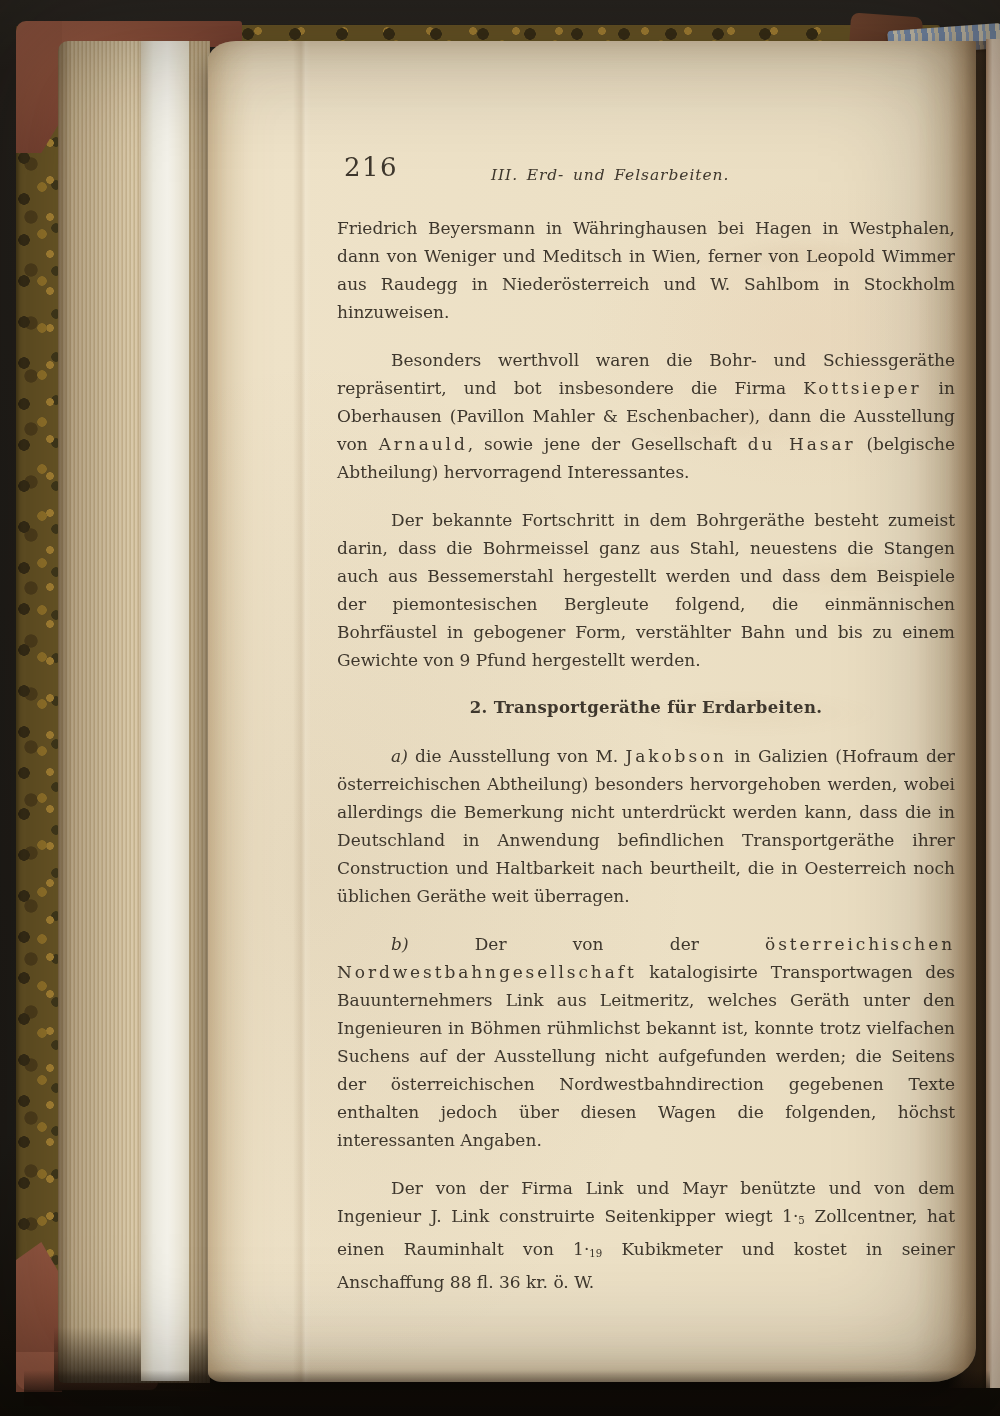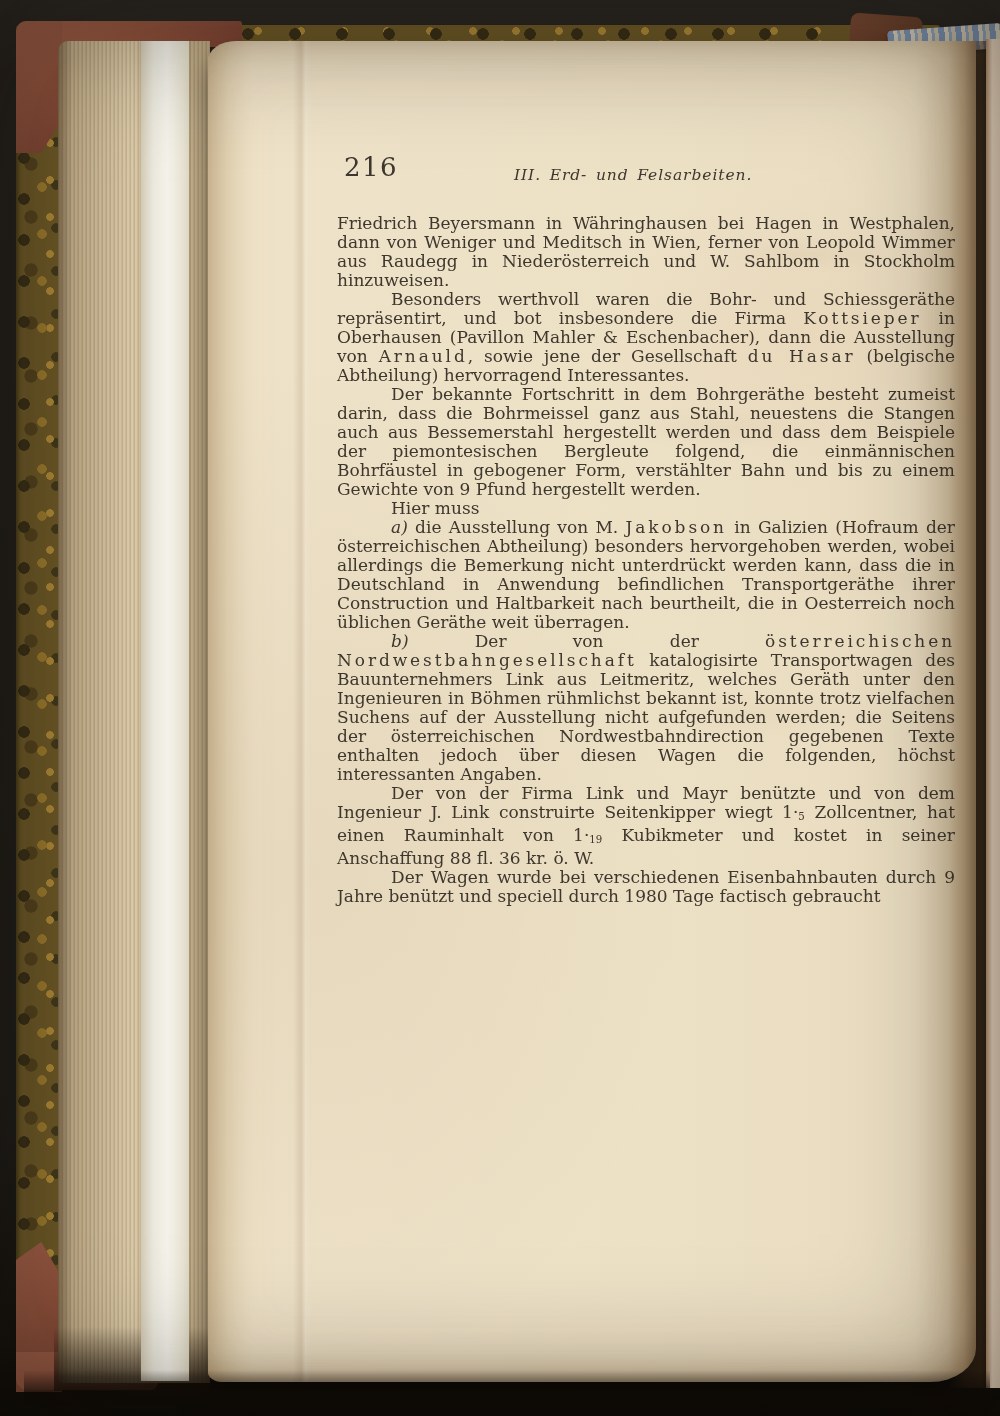--- a/index.html
+++ b/index.html
@@ -85,29 +85,29 @@
     background:linear-gradient(90deg,transparent 0,rgba(140,100,60,.20) 40%,rgba(80,55,30,.5) 82%,rgba(45,32,18,.66) 100%);}
   .facing{left:986px;top:39px;width:14px;height:1349px;
     background:linear-gradient(90deg,#b5906f 0,var(--facing-page,#f0ddc6) 45%,#e9d4bc 100%);}
   .bottom-shadow{left:24px;top:1370px;width:966px;height:36px;
     background:linear-gradient(180deg,transparent,rgba(14,10,6,.85) 80%);}
   
   .page-number{
     left:344px;top:152px;font-size:26px;letter-spacing:1.5px;color:var(--ink,#3e372d);
   }
   .running-header{
-    left:514px;top:166px;font-style:italic;font-size:15.5px;letter-spacing:.06em;
+    left:491px;top:166px;font-style:italic;font-size:15.5px;letter-spacing:.06em;
     word-spacing:.18em;color:var(--ink,#3e372d);
   }
   .text-flow{
     left:337px;top:214px;width:618px;
-    font-size:17px;line-height:19px;text-align:justify;color:var(--ink,#3e372d);
+    font-size:17px;line-height:28px;text-align:justify;color:var(--ink,#3e372d);
   }
   .text-flow p{margin:0;}
-  .text-flow p.indent{text-indent:54px;}
+  .text-flow p.indent{text-indent:54px;margin-top:20px;}
   .text-flow p.heading{
     text-align:center;text-indent:0;font-weight:bold;font-size:16.5px;
     margin:20px 0 9px 0;letter-spacing:.02em;
   }
   .spaced{letter-spacing:.17em;}
   .italic{font-style:italic;}
   .sub{font-size:.6em;vertical-align:-.22em;letter-spacing:0;}
   .vignette{left:0;top:0;width:1000px;height:1416px;pointer-events:none;
     box-shadow:inset 0 0 130px 26px rgba(14,10,5,.4);}
 </style>
@@ -135,21 +135,20 @@
   <div class="abs gutter"></div>
   <div class="abs facing"></div>
   <div class="abs bottom-shadow"></div>
 
   <div class="abs page-number">216</div>
   <div class="abs running-header">III. Erd- und Felsarbeiten.</div>
   <div class="abs text-flow">
       <p class=""><span>Friedrich Beyersmann in Währinghausen bei Hagen in Westphalen, dann von Weniger und Meditsch in Wien, ferner von Leopold Wimmer aus Raudegg in Niederösterreich und W. Sahlbom in Stockholm hinzuweisen.</span></p>
       <p class=" indent"><span>Besonders werthvoll waren die Bohr- und Schiessgeräthe repräsentirt, und bot insbesondere die Firma </span><span class="spaced">Kottsieper</span><span> in Oberhausen (Pavillon Mahler &amp; Eschenbacher), dann die Ausstellung von </span><span class="spaced">Arnauld</span><span>, sowie jene der Gesellschaft </span><span class="spaced">du Hasar</span><span> (belgische Abtheilung) hervorragend Interessantes.</span></p>
       <p class=" indent"><span>Der bekannte Fortschritt in dem Bohrgeräthe besteht zumeist darin, dass die Bohrmeissel ganz aus Stahl, neuestens die Stangen auch aus Bessemerstahl hergestellt werden und dass dem Beispiele der piemontesischen Bergleute folgend, die einmännischen Bohrfäustel in gebogener Form, verstählter Bahn und bis zu einem Gewichte von 9 Pfund hergestellt werden.</span></p>
-      <p class=" indent"><span>Hier muss</span></p>
+      <p class="heading"><span>2. Transportgeräthe für Erdarbeiten.</span></p>
       <p class=" indent"><span class="italic">a)</span><span> die Ausstellung von M. </span><span class="spaced">Jakobson</span><span> in Galizien (Hofraum der österreichischen Abtheilung) besonders hervorgehoben werden, wobei allerdings die Bemerkung nicht unterdrückt werden kann, dass die in Deutschland in Anwendung befindlichen Transportgeräthe ihrer Construction und Haltbarkeit nach beurtheilt, die in Oesterreich noch üblichen Geräthe weit überragen.</span></p>
       <p class=" indent"><span class="italic">b)</span><span> Der von der </span><span class="spaced">österreichischen Nordwestbahngesellschaft</span><span> katalogisirte Transportwagen des Bauunternehmers Link aus Leitmeritz, welches Geräth unter den Ingenieuren in Böhmen rühmlichst bekannt ist, konnte trotz vielfachen Suchens auf der Ausstellung nicht aufgefunden werden; die Seitens der österreichischen Nordwestbahndirection gegebenen Texte enthalten jedoch über diesen Wagen die folgenden, höchst interessanten Angaben.</span></p>
       <p class=" indent"><span>Der von der Firma Link und Mayr benützte und von dem Ingenieur J. Link construirte Seitenkipper wiegt 1·</span><span class="sub">5</span><span> Zollcentner, hat einen Rauminhalt von 1·</span><span class="sub">19</span><span> Kubikmeter und kostet in seiner Anschaffung 88 fl. 36 kr. ö. W.</span></p>
-      <p class=" indent"><span>Der Wagen wurde bei verschiedenen Eisenbahnbauten durch 9 Jahre benützt und speciell durch 1980 Tage factisch gebraucht</span></p>
     </div>
 
   <div class="abs vignette"></div>
 </div>
 
 </body></html>

